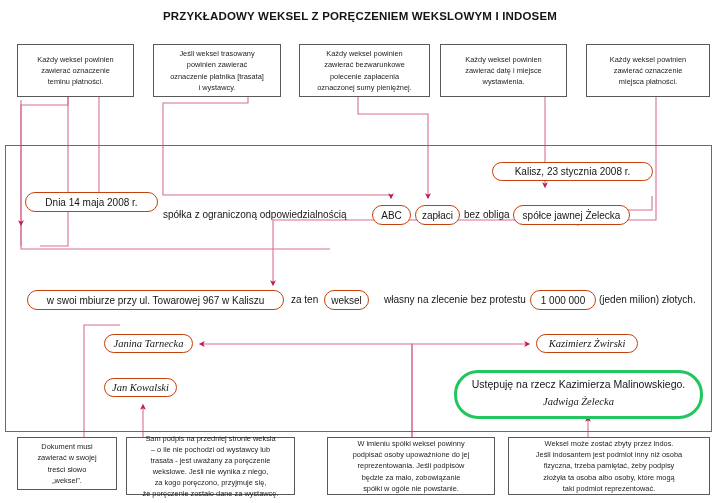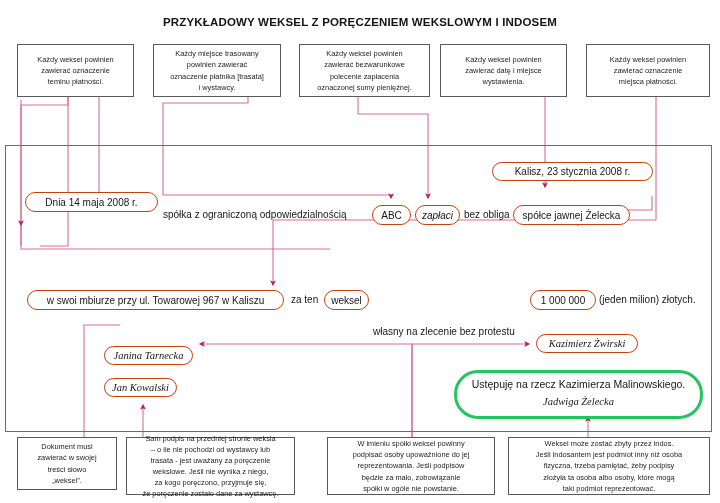--- a/index.html
+++ b/index.html
@@ -8,21 +8,21 @@
     background:#ffffff;
     font-family:"Liberation Sans", sans-serif;
     color:#1a1a1a;
     overflow:hidden;
     position:relative;
   }
   #root{position:relative;width:720px;height:503px;}
 
   
   .title{
-    position:absolute;left:0;top:16px;width:720px;
+    position:absolute;left:0;top:10px;width:720px;
     text-align:center;
     font-size:11.5px;font-weight:bold;letter-spacing:.18px;
     color:#141414;
   }
 
   
   #wires{position:absolute;left:0;top:0;width:720px;height:503px;overflow:visible;}
 
   
   .note{
@@ -137,21 +137,21 @@
     </g>
   </svg>
 
   <div class="note" style="left:17px;top:44px;width:117px;height:53px;">
     <span>Każdy weksel powinien
 zawierać oznaczenie
 teminu płatności.</span>
   </div>
 
   <div class="note" style="left:153px;top:44px;width:128px;height:53px;">
-    <span>Każdy miejsce trasowany
+    <span>Jeśli weksel trasowany
 powinien zawierać
 oznaczenie płatnika [trasata]
 i wystawcy.</span>
   </div>
 
   <div class="note" style="left:299px;top:44px;width:131px;height:53px;">
     <span>Każdy weksel powinien
 zawierać bezwarunkowe
 polecenie zapłacenia
 oznaczonej sumy pieniężnej.</span>
@@ -175,42 +175,42 @@
     <span>Kalisz, 23 stycznia 2008 r.</span>
   </div>
 
   <div class="pill" style="left:25px;top:192px;width:133px;height:20px;">
     <span>Dnia 14 maja 2008 r.</span>
   </div>
   <div class="txt" style="left:163px;top:210px;">spółka z ograniczoną odpowiedzialnością</div>
   <div class="pill" style="left:372px;top:205px;width:39px;height:20px;">
     <span>ABC</span>
   </div>
-  <div class="pill" style="left:415px;top:205px;width:45px;height:20px;font-style:italic;">
+  <div class="pill" style="left:415px;top:205px;width:45px;height:20px;">
     <span>zapłaci</span>
   </div>
   <div class="txt" style="left:464px;top:210px;">bez obliga</div>
   <div class="pill" style="left:513px;top:205px;width:117px;height:20px;">
     <span>spółce jawnej Żelecka</span>
   </div>
 
   <div class="pill" style="left:27px;top:290px;width:257px;height:20px;">
     <span>w swoi mbiurze przy ul. Towarowej 967 w Kaliszu</span>
   </div>
   <div class="txt" style="left:291px;top:295px;">za ten</div>
   <div class="pill" style="left:324px;top:290px;width:45px;height:20px;">
     <span>weksel</span>
   </div>
-  <div class="txt" style="left:373px;top:295px;margin-top:32px;">własny na zlecenie bez protestu</div>
+  <div class="txt" style="left:384px;top:295px;">własny na zlecenie bez protestu</div>
   <div class="pill" style="left:530px;top:290px;width:66px;height:20px;">
     <span>1 000 000</span>
   </div>
   <div class="txt" style="left:599px;top:295px;">(jeden milion) złotych.</div>
 
-  <div class="pill serif" style="left:104px;top:334px;width:89px;height:19px;margin-top:12px;">
+  <div class="pill serif" style="left:104px;top:334px;width:89px;height:19px;">
     <span>Janina Tarnecka</span>
   </div>
   <div class="pill serif" style="left:104px;top:378px;width:73px;height:19px;">
     <span>Jan Kowalski</span>
   </div>
 
   <div class="pill serif" style="left:536px;top:334px;width:102px;height:19px;">
     <span>Kazimierz Żwirski</span>
   </div>
 

